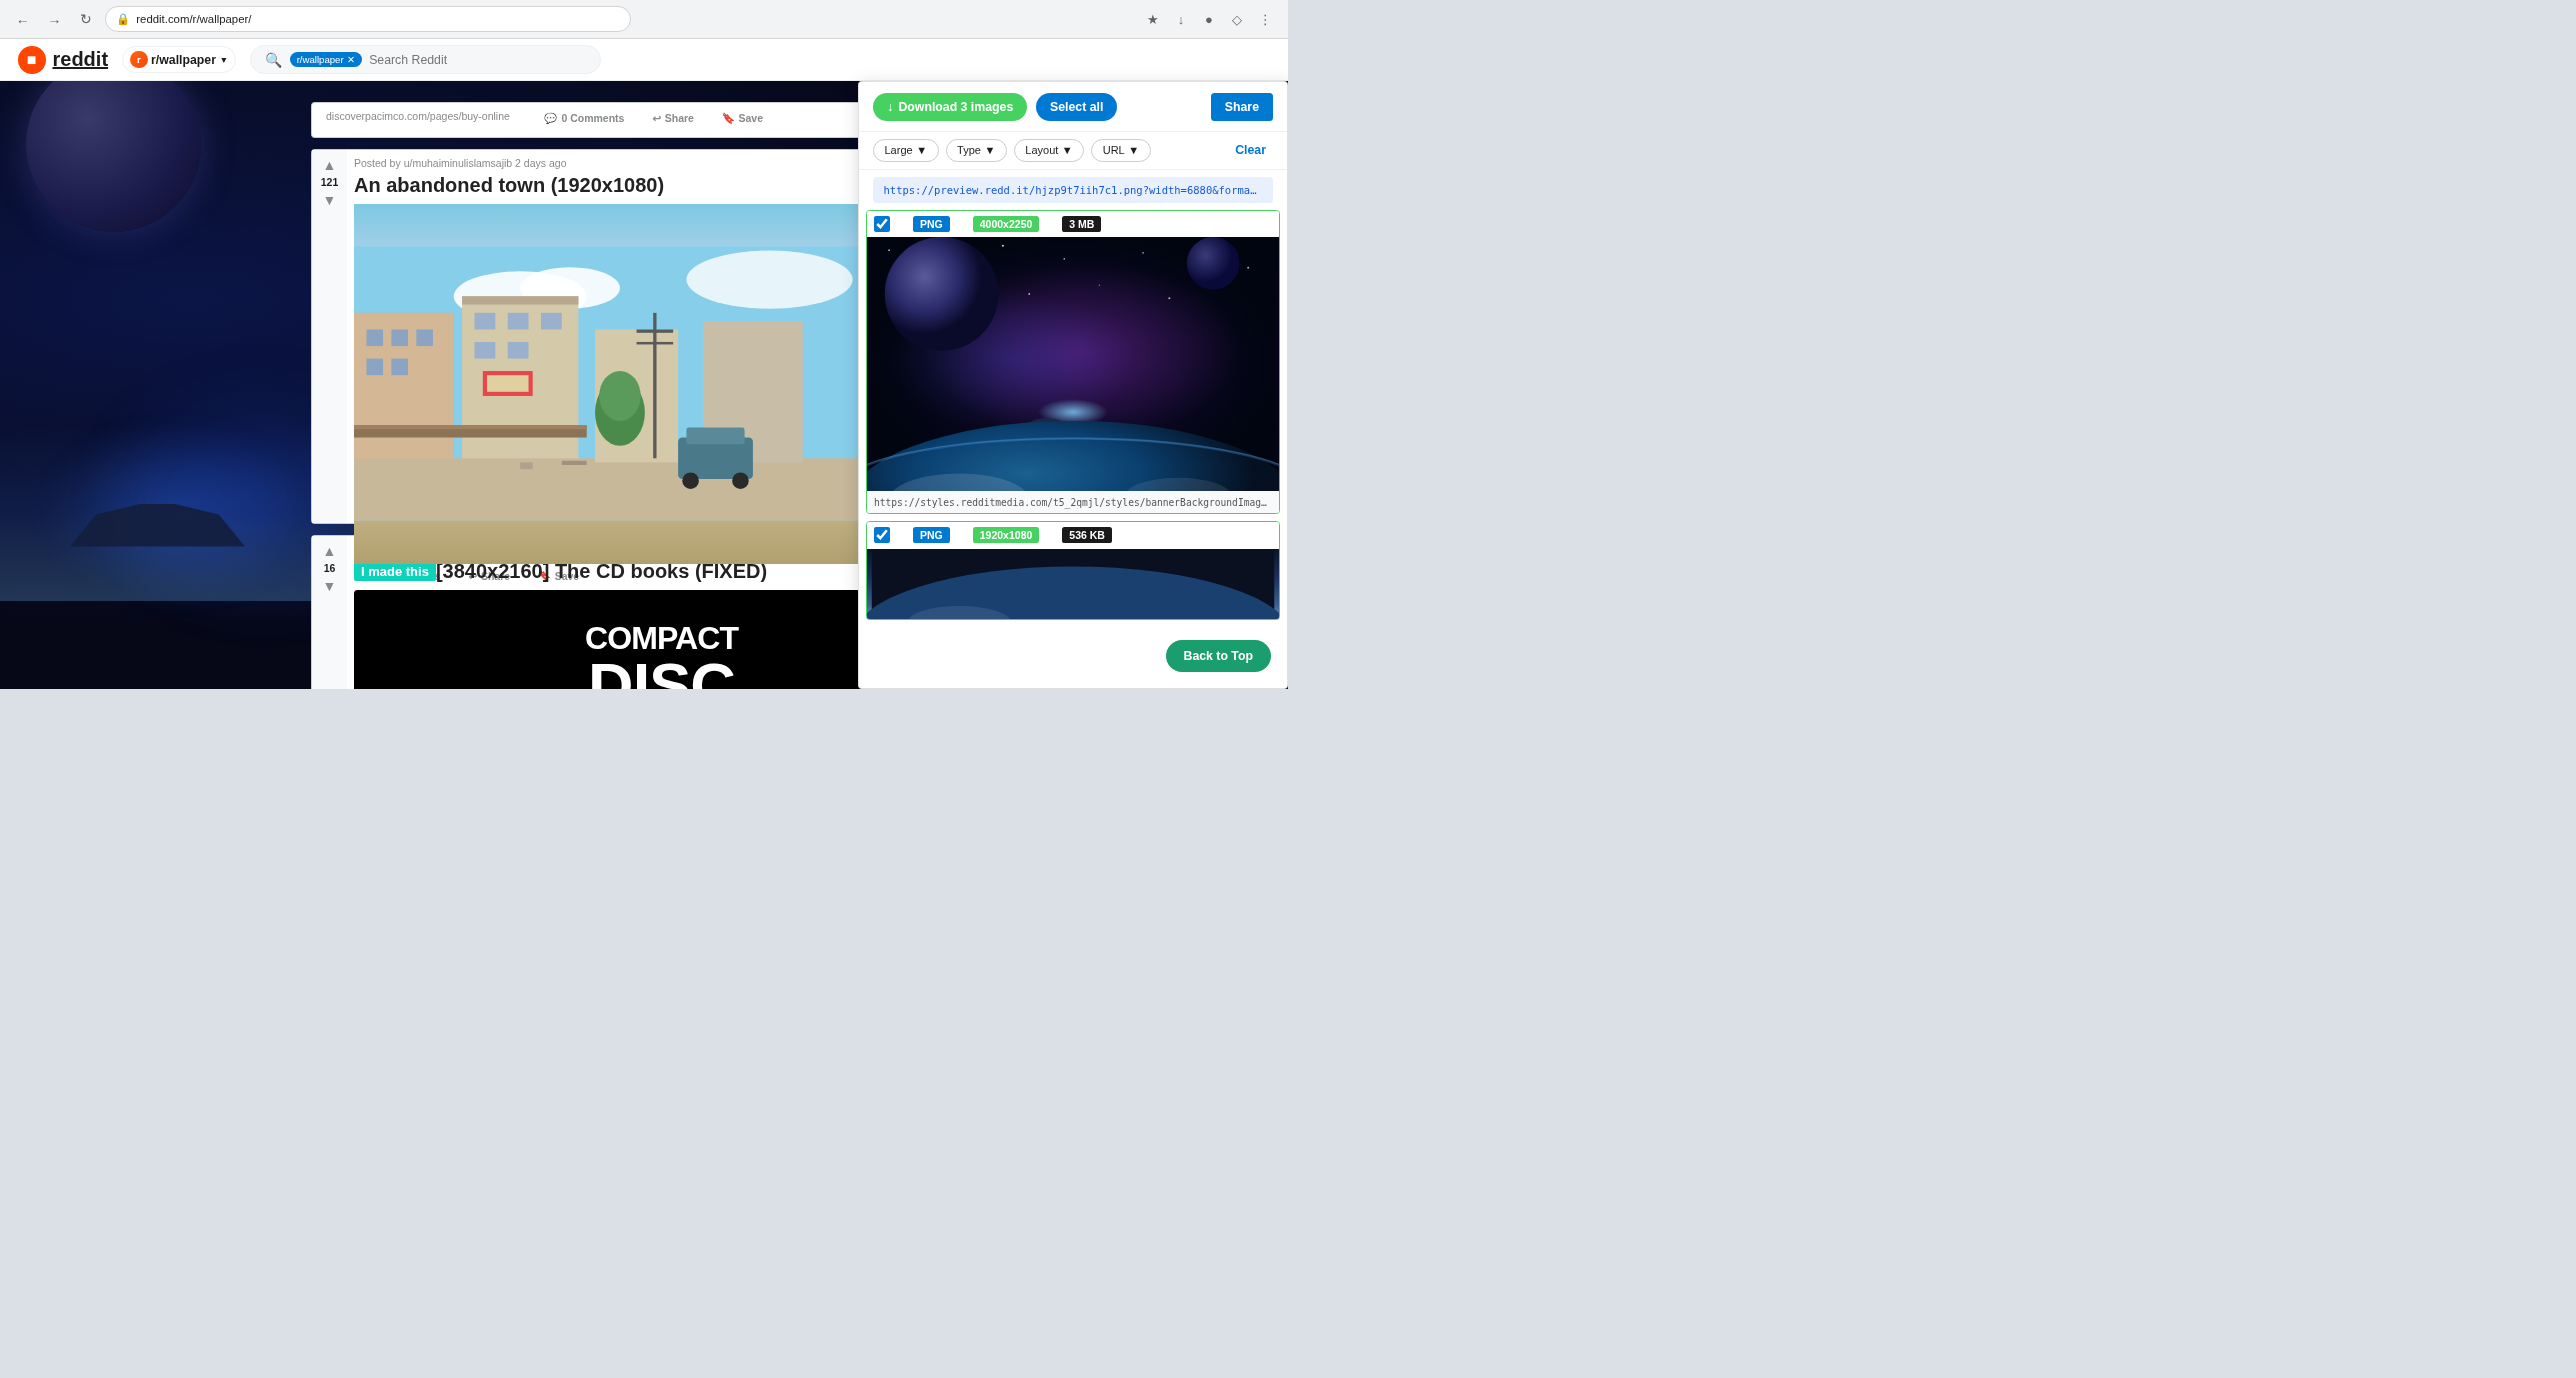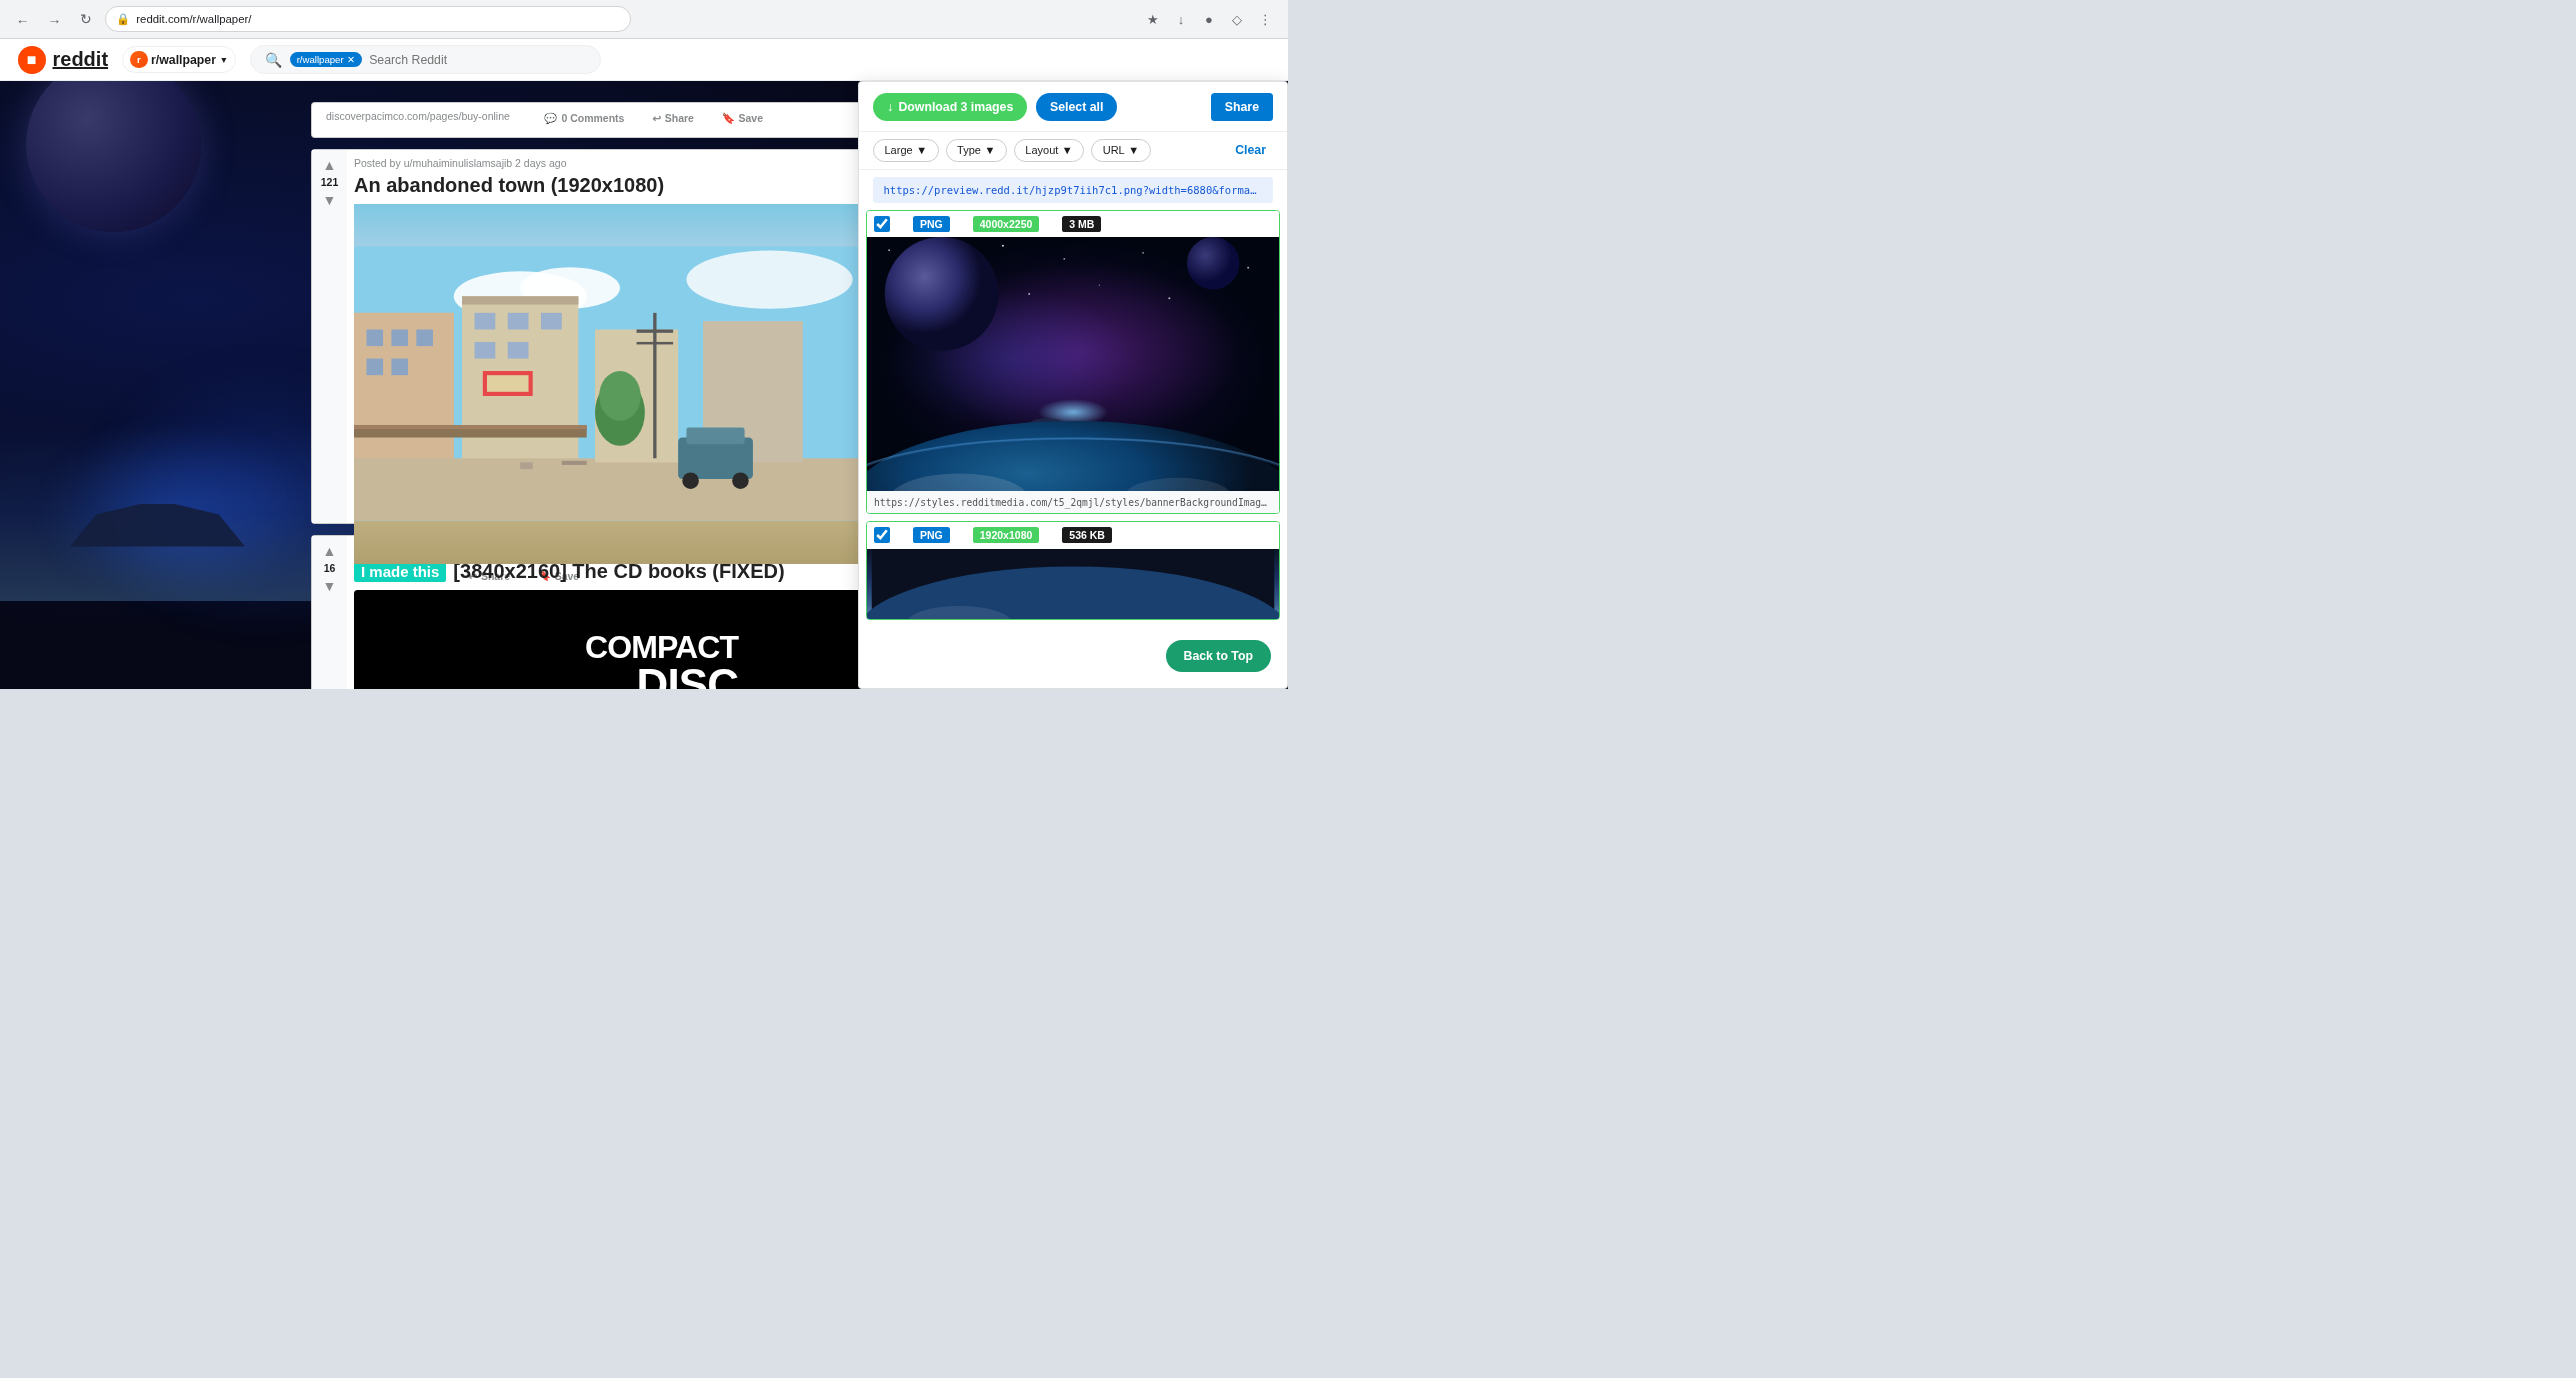--- a/index.html
+++ b/index.html
@@ -163,25 +163,25 @@
       background: none; border: none; cursor: pointer;
       color: #878a8c; font-size: 10.5px; font-weight: 700;
       display: flex; align-items: center; gap: 3.5px;
       padding: 5.3px 7px;
       border-radius: 1.8px;
     }
 
     .tag-badge {
       background: #0dd3bb;
       color: #fff;
-      font-size: 15px;
+      font-size: 13px;
       font-weight: 700;
       padding: 1.8px 7px;
       border-radius: 2.6px;
-      margin-right: 7px;
+      margin-right: 0;
     }
 
     
     .overlay-panel {
       position: absolute;
       top: 42px;
       right: 0;
       width: 430px;
       background: #fff;
       border: 0.9px solid #e0e0e0;
@@ -368,21 +368,21 @@
       font-family: Impact, sans-serif;
       font-size: 42px;
       font-weight: 900;
       color: #fff;
       text-transform: uppercase;
       letter-spacing: -0.9px;
       text-align: center;
       line-height: 1;
     }
     .cd-text .compact { font-size: 32px; display: block; }
-    .cd-text .disc { font-size: 44px; display: block; text-align: right; }
+    .cd-text .disc { font-size: 63px; display: block; }
 
     
     .abandoned-town-art {
       width: 100%; height: 100%;
       background: linear-gradient(180deg, #7ec8e3 0%, #b8d4e8 20%, #d4c9a8 50%, #c8b88a 80%, #b0a070 100%);
       position: relative;
       display: flex; align-items: center; justify-content: center;
       font-size: 12.3px; color: #555;
     }
 

